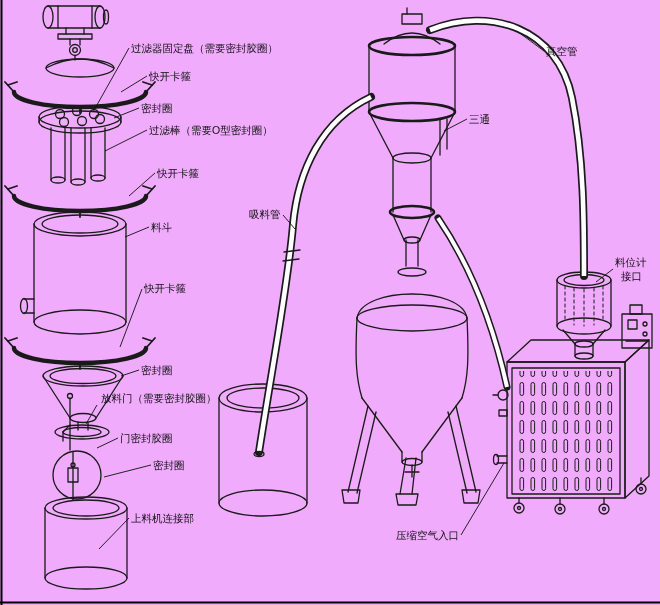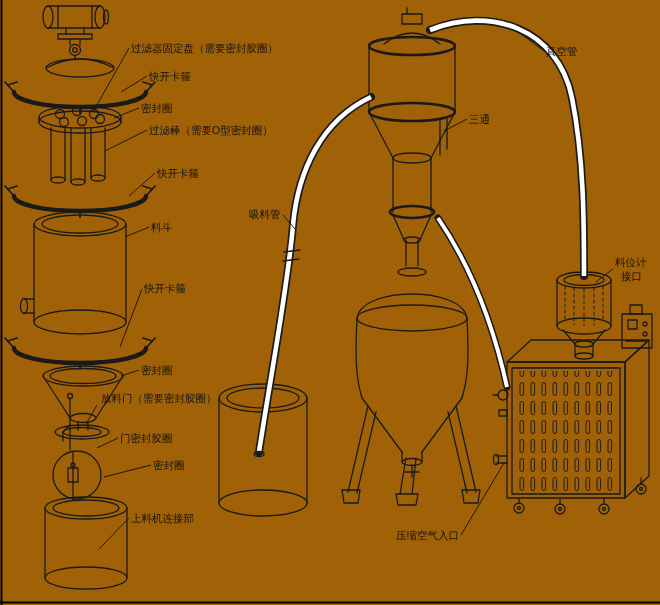--- a/index.html
+++ b/index.html
@@ -1,17 +1,17 @@
 <!DOCTYPE html>
 <html><head>
 <meta charset="utf-8">
 <style>
   html,body{margin:0;padding:0;background:#fff;}
   .page{
-    width:660px;height:605px;position:relative;background:#a16207;
+    width:660px;height:605px;position:relative;background:#f0abfc;
     overflow:hidden;
     font-family:"Liberation Sans",sans-serif;
   }
   svg{display:block;}
   .labels text{
     font-family:"Liberation Sans",sans-serif;
     font-size:10.5px;
     fill:#111111;
     stroke:none;
   }

